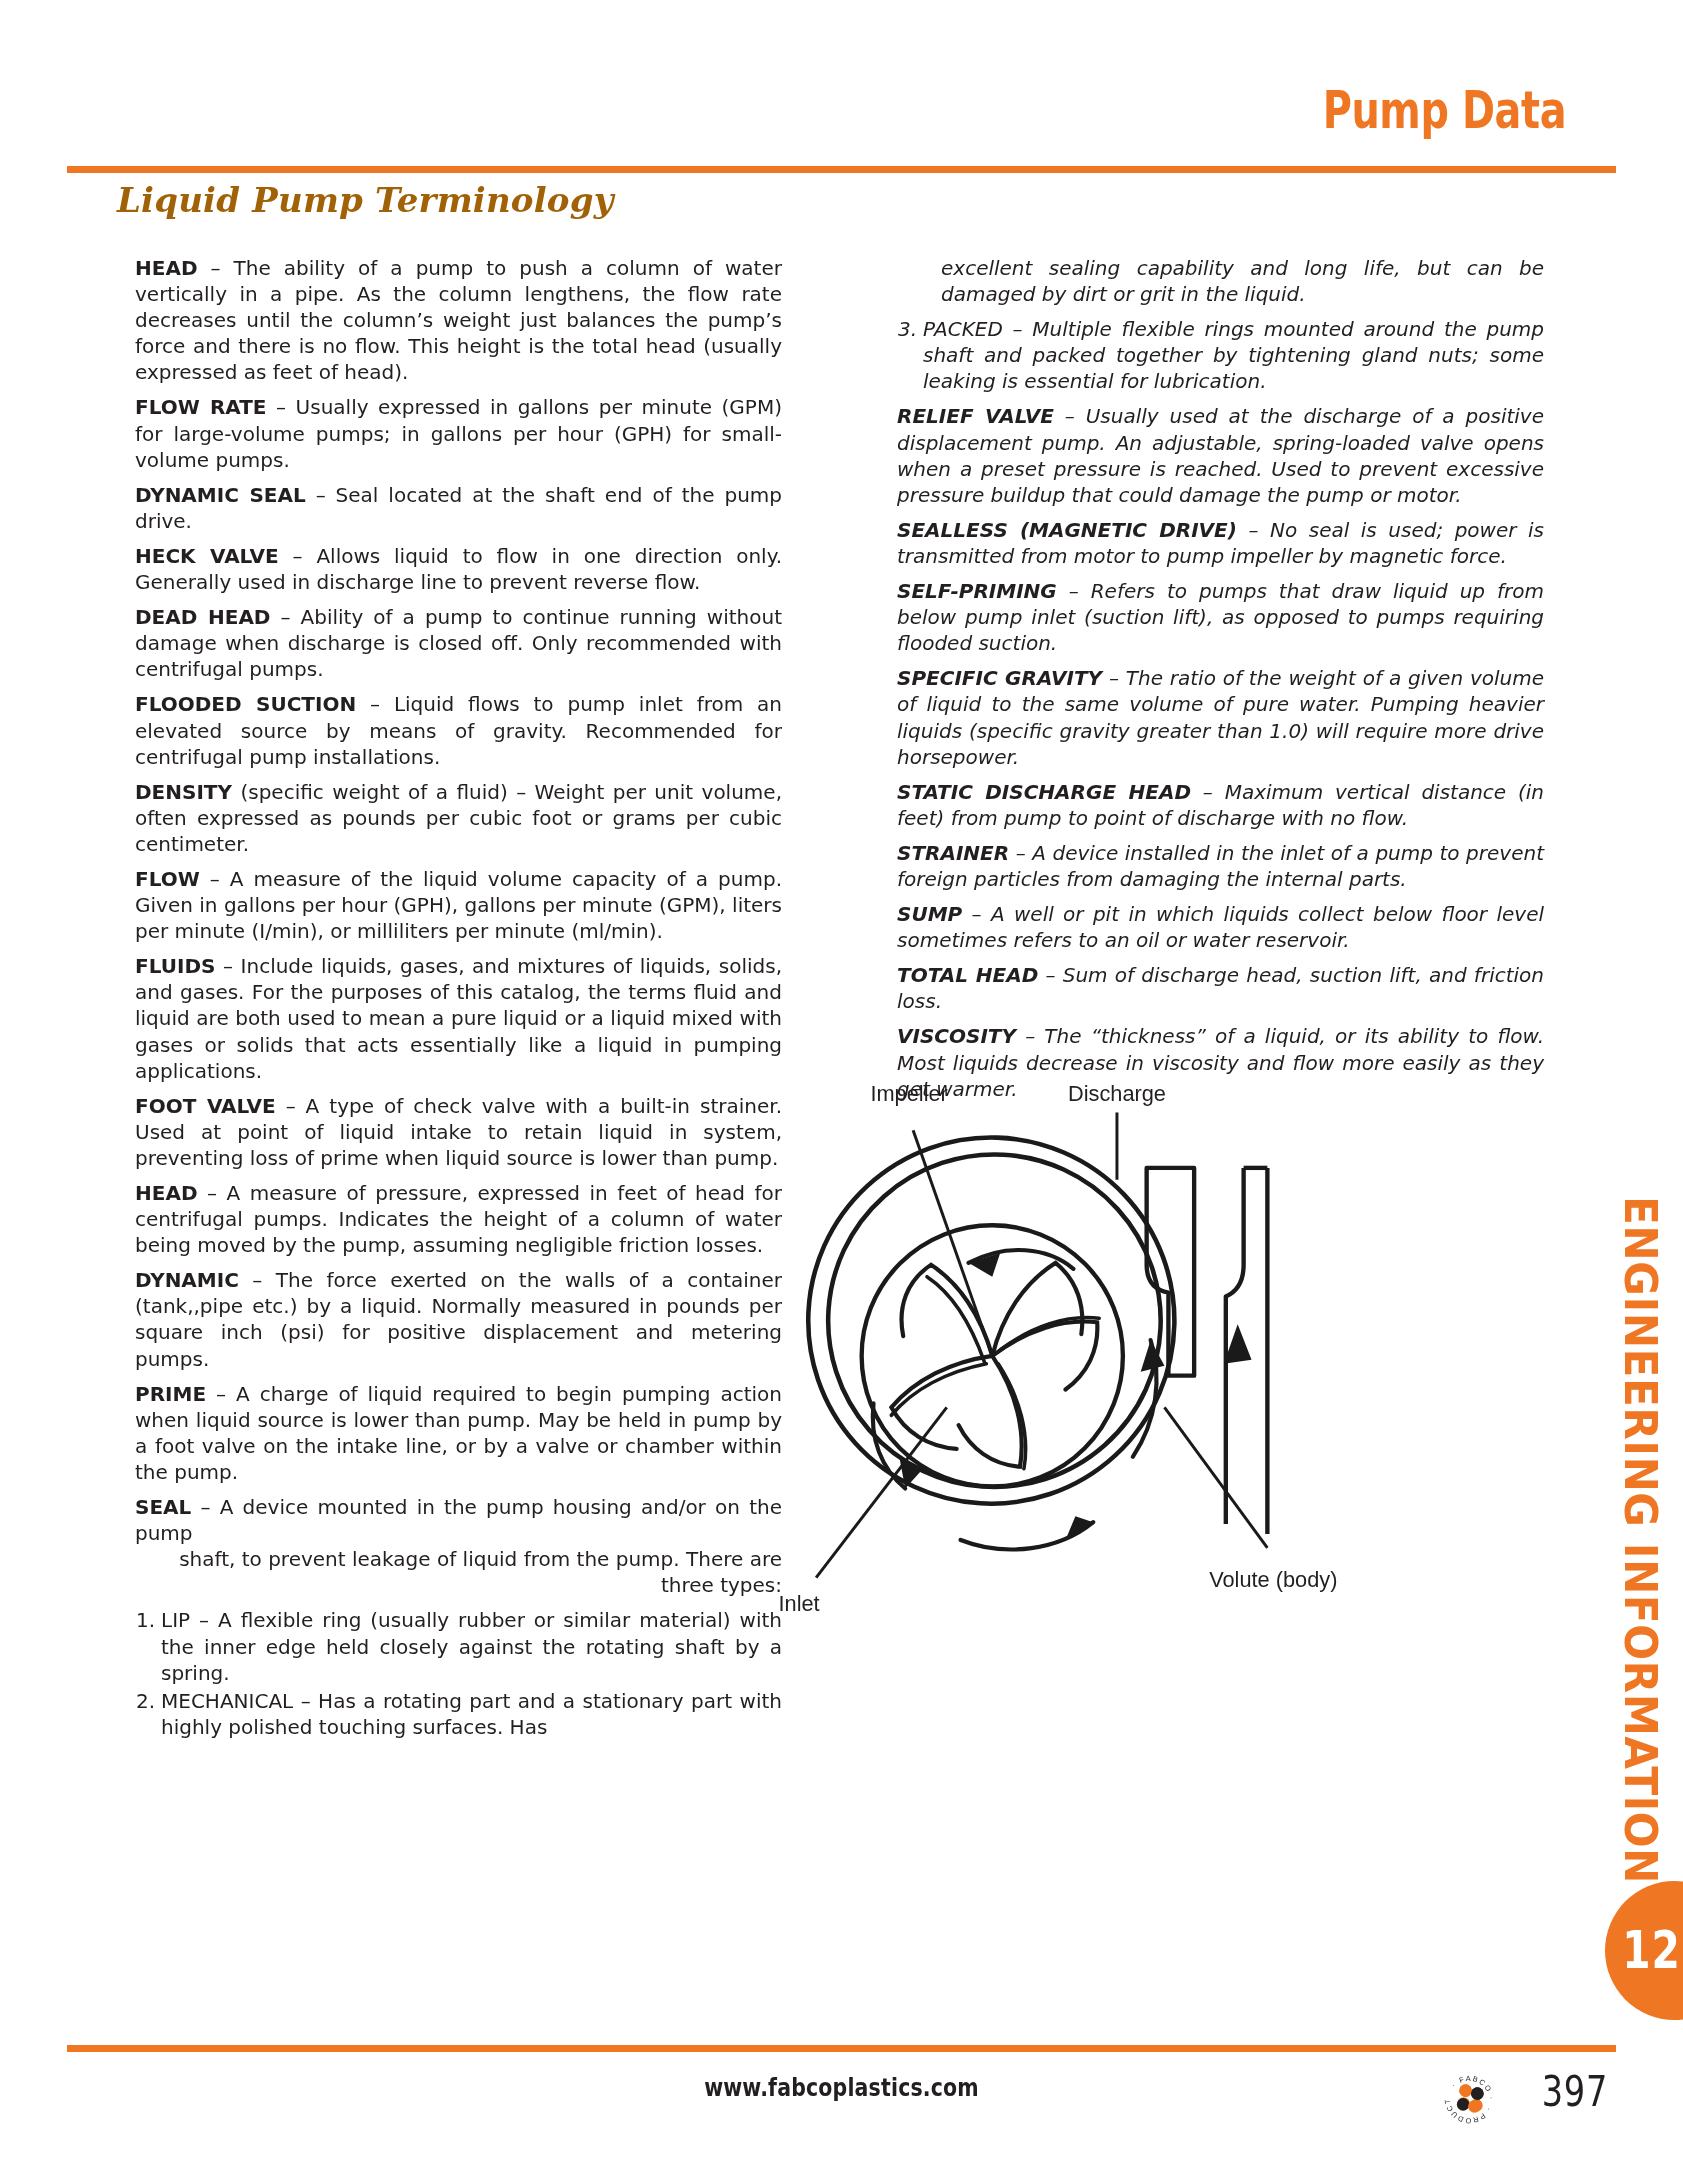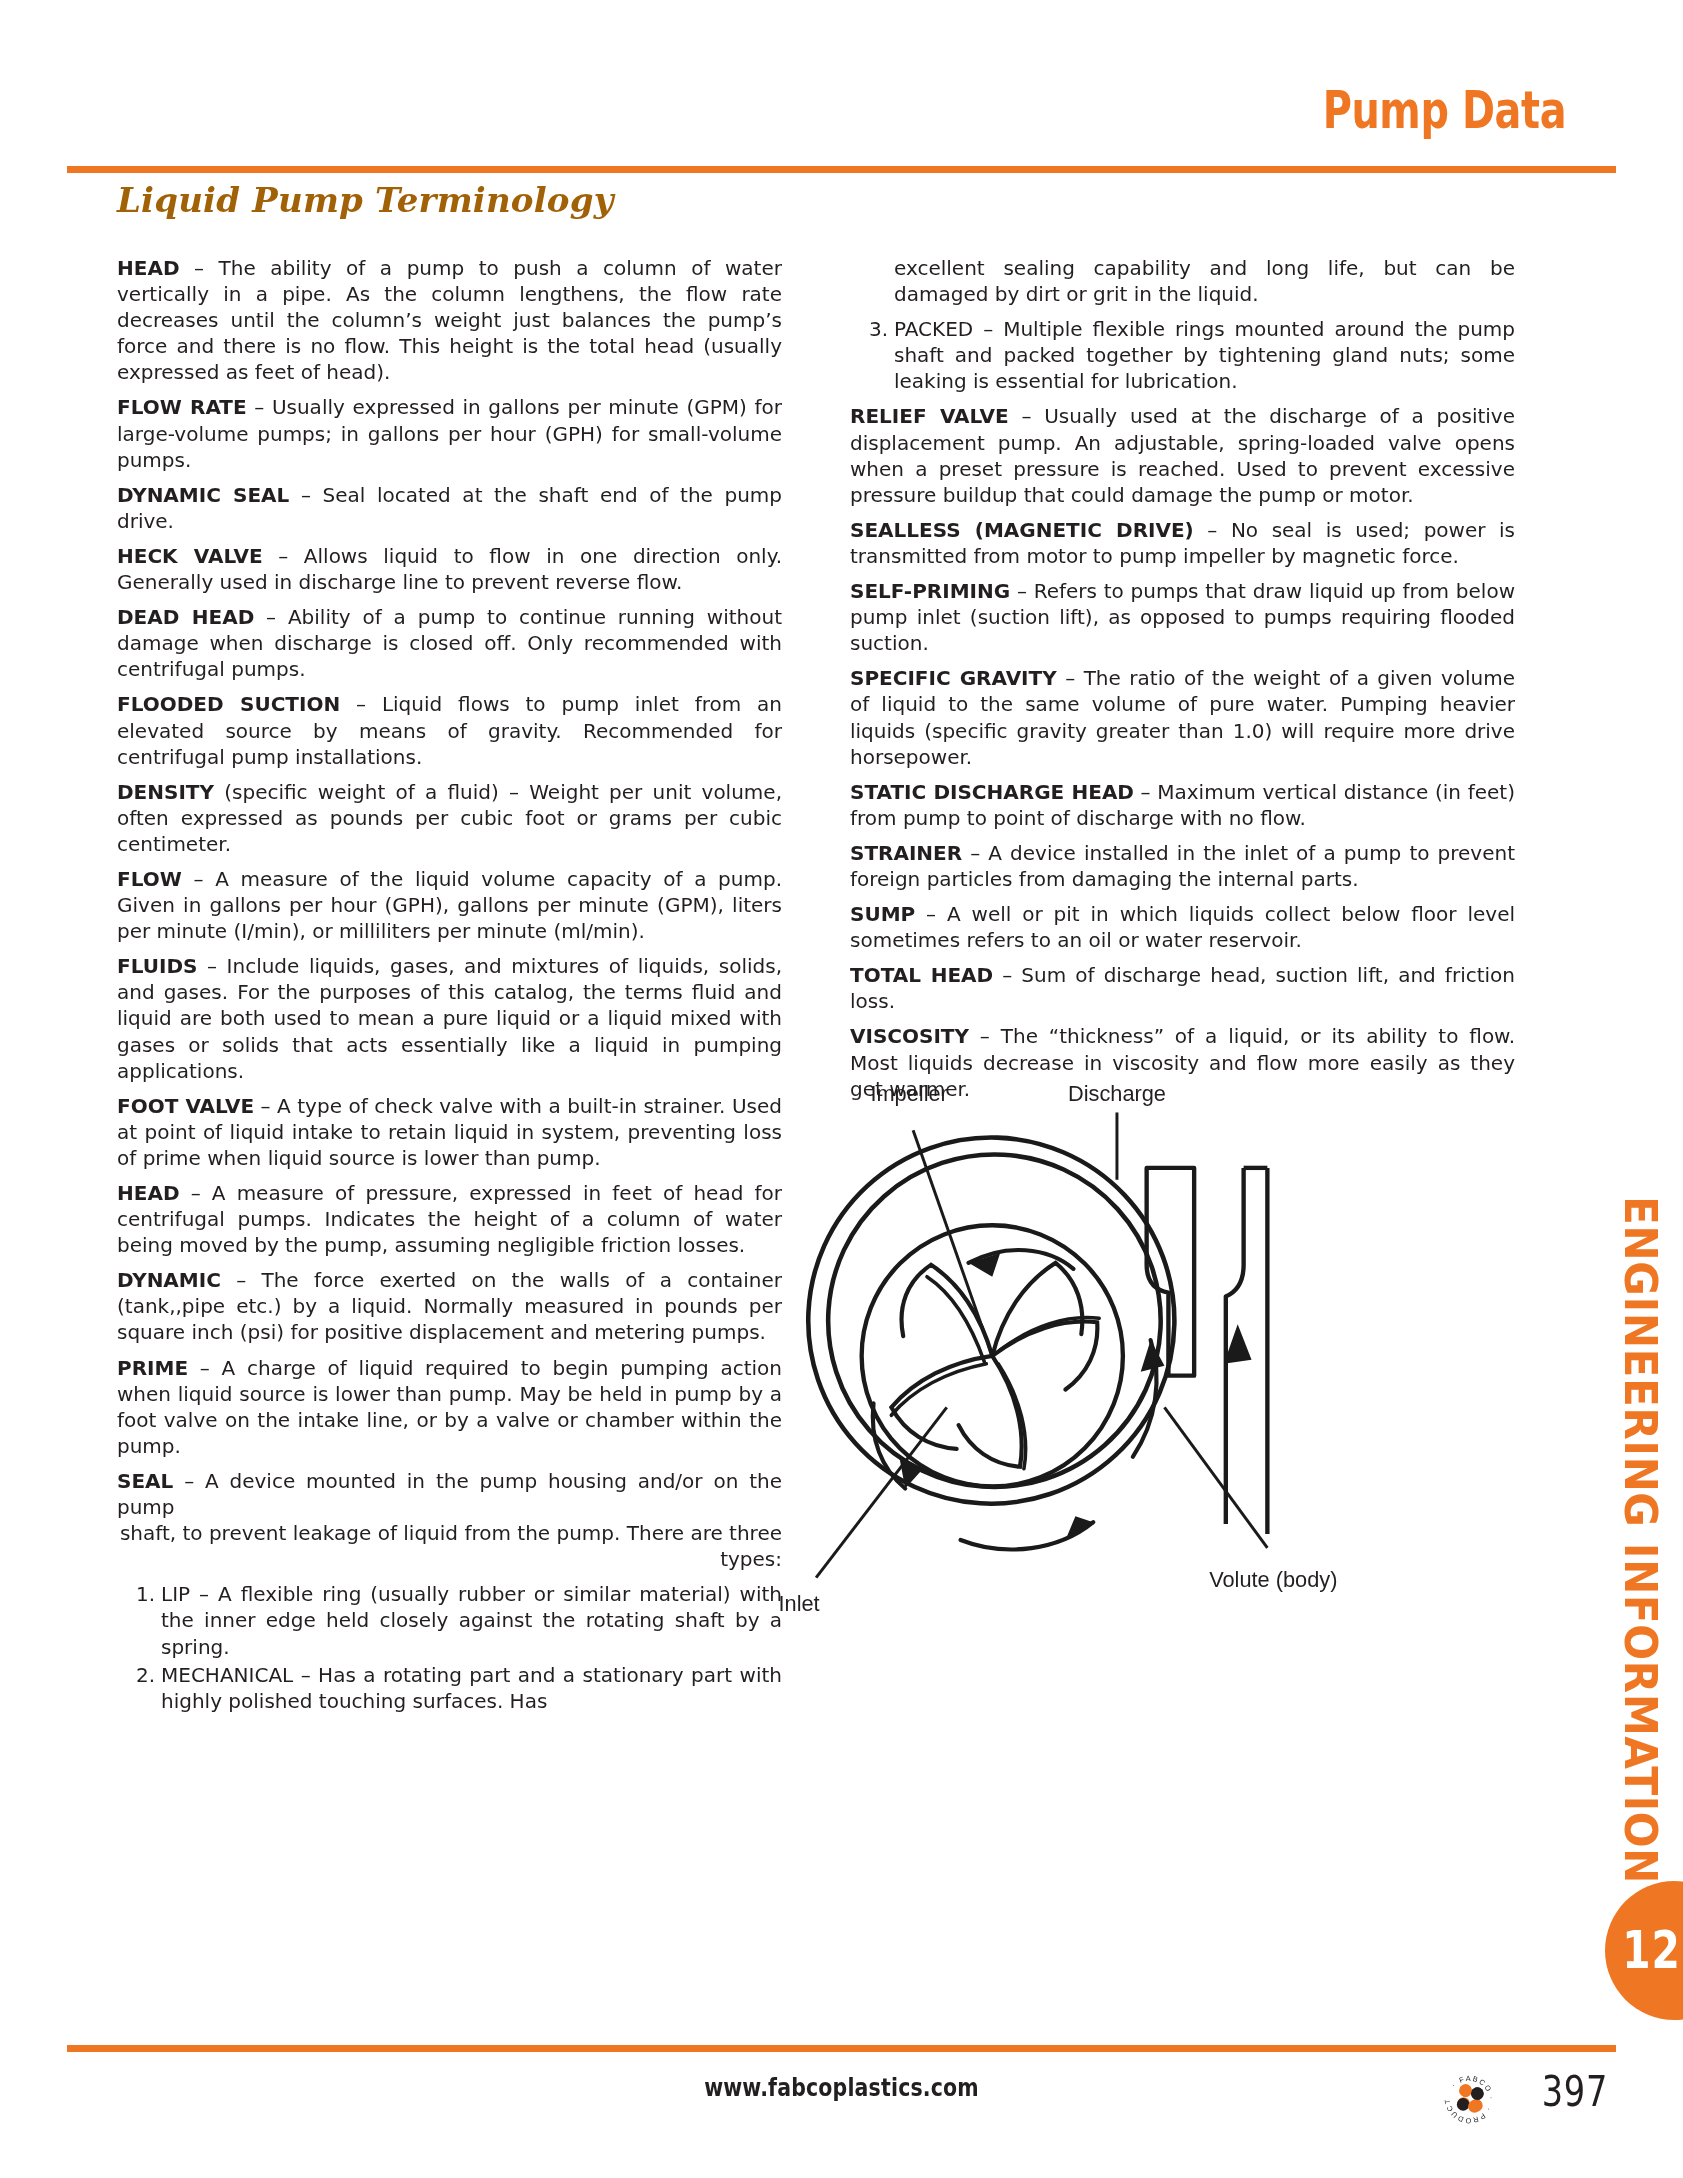--- a/index.html
+++ b/index.html
@@ -68,28 +68,28 @@
     left: 117px;
     top: 255px;
     width: 1416px;
   }
   .col {
     position: absolute;
     top: 0;
     width: 665px;
   }
   .col-left  { left: 0; }
-  .col-right { left: 733px; }
+  .col-right { left: 762px; font-style: italic; }
 
   .term {
     font-size: 20px;
     line-height: 1.305;
     text-align: justify;
     text-justify: inter-word;
-    margin: 0 0 9px 0;
+    margin: 0 0 9px 18px;
     hyphens: none;
   }
   .term:last-child { margin-bottom: 0; }
   .term b { font-weight: 700; }
   .term.nojust { text-align: right; }
 
   ol.sub-list {
     margin: 0 0 9px 0;
     padding: 0 0 0 44px;
     list-style: none;

